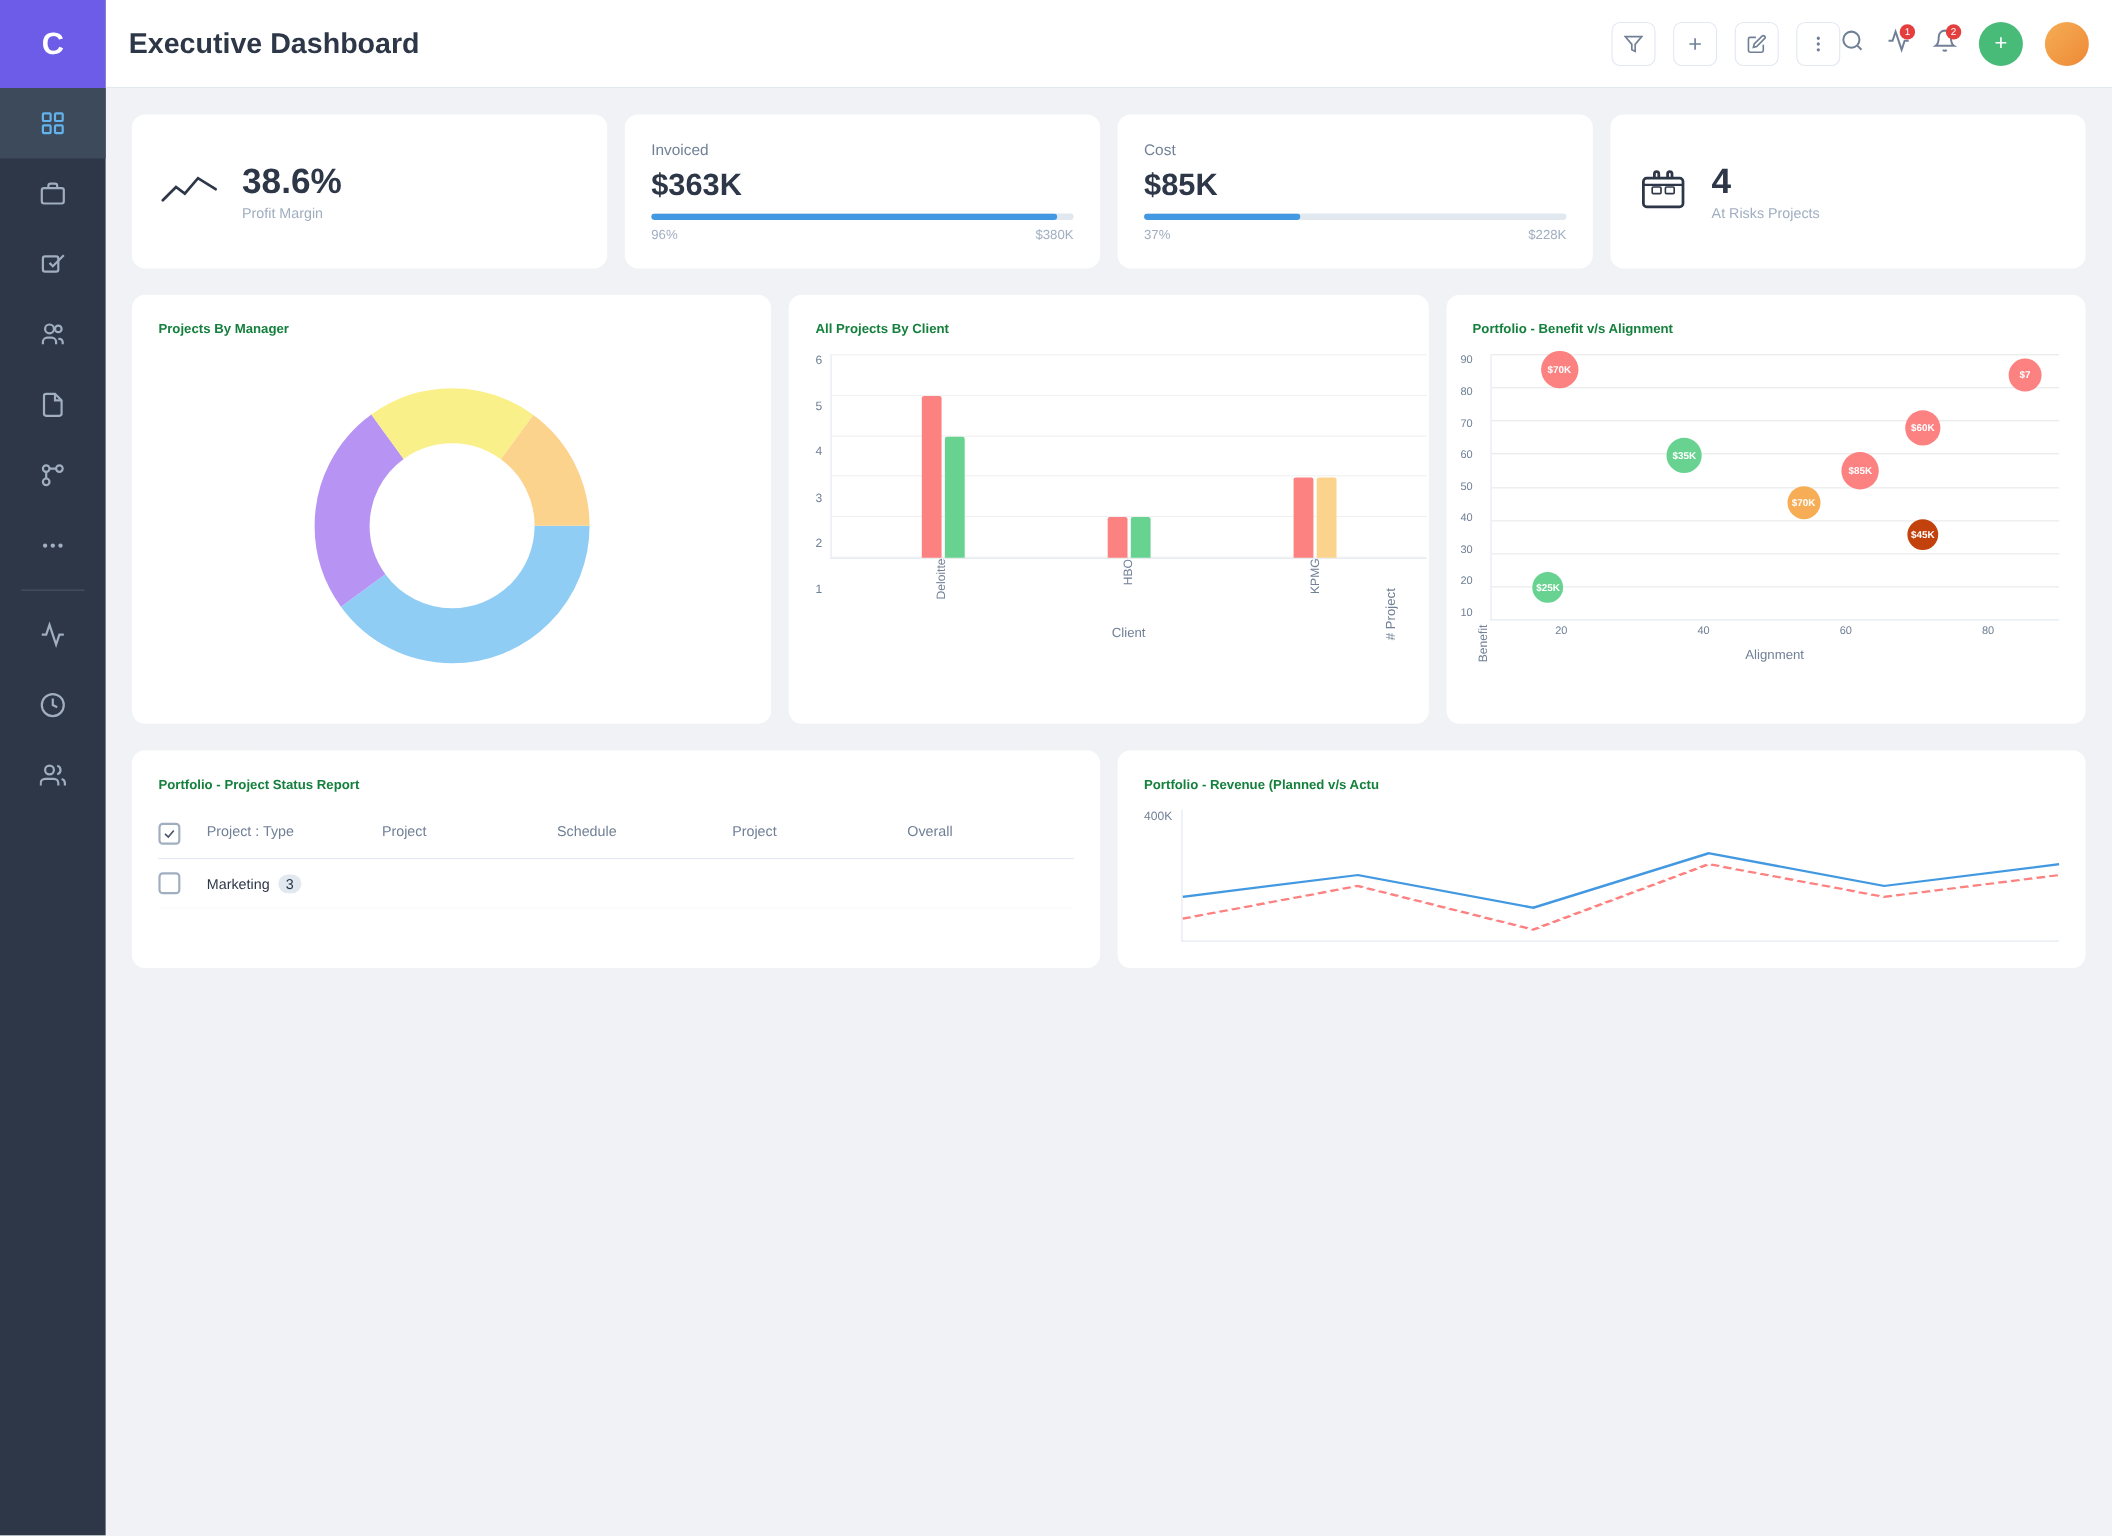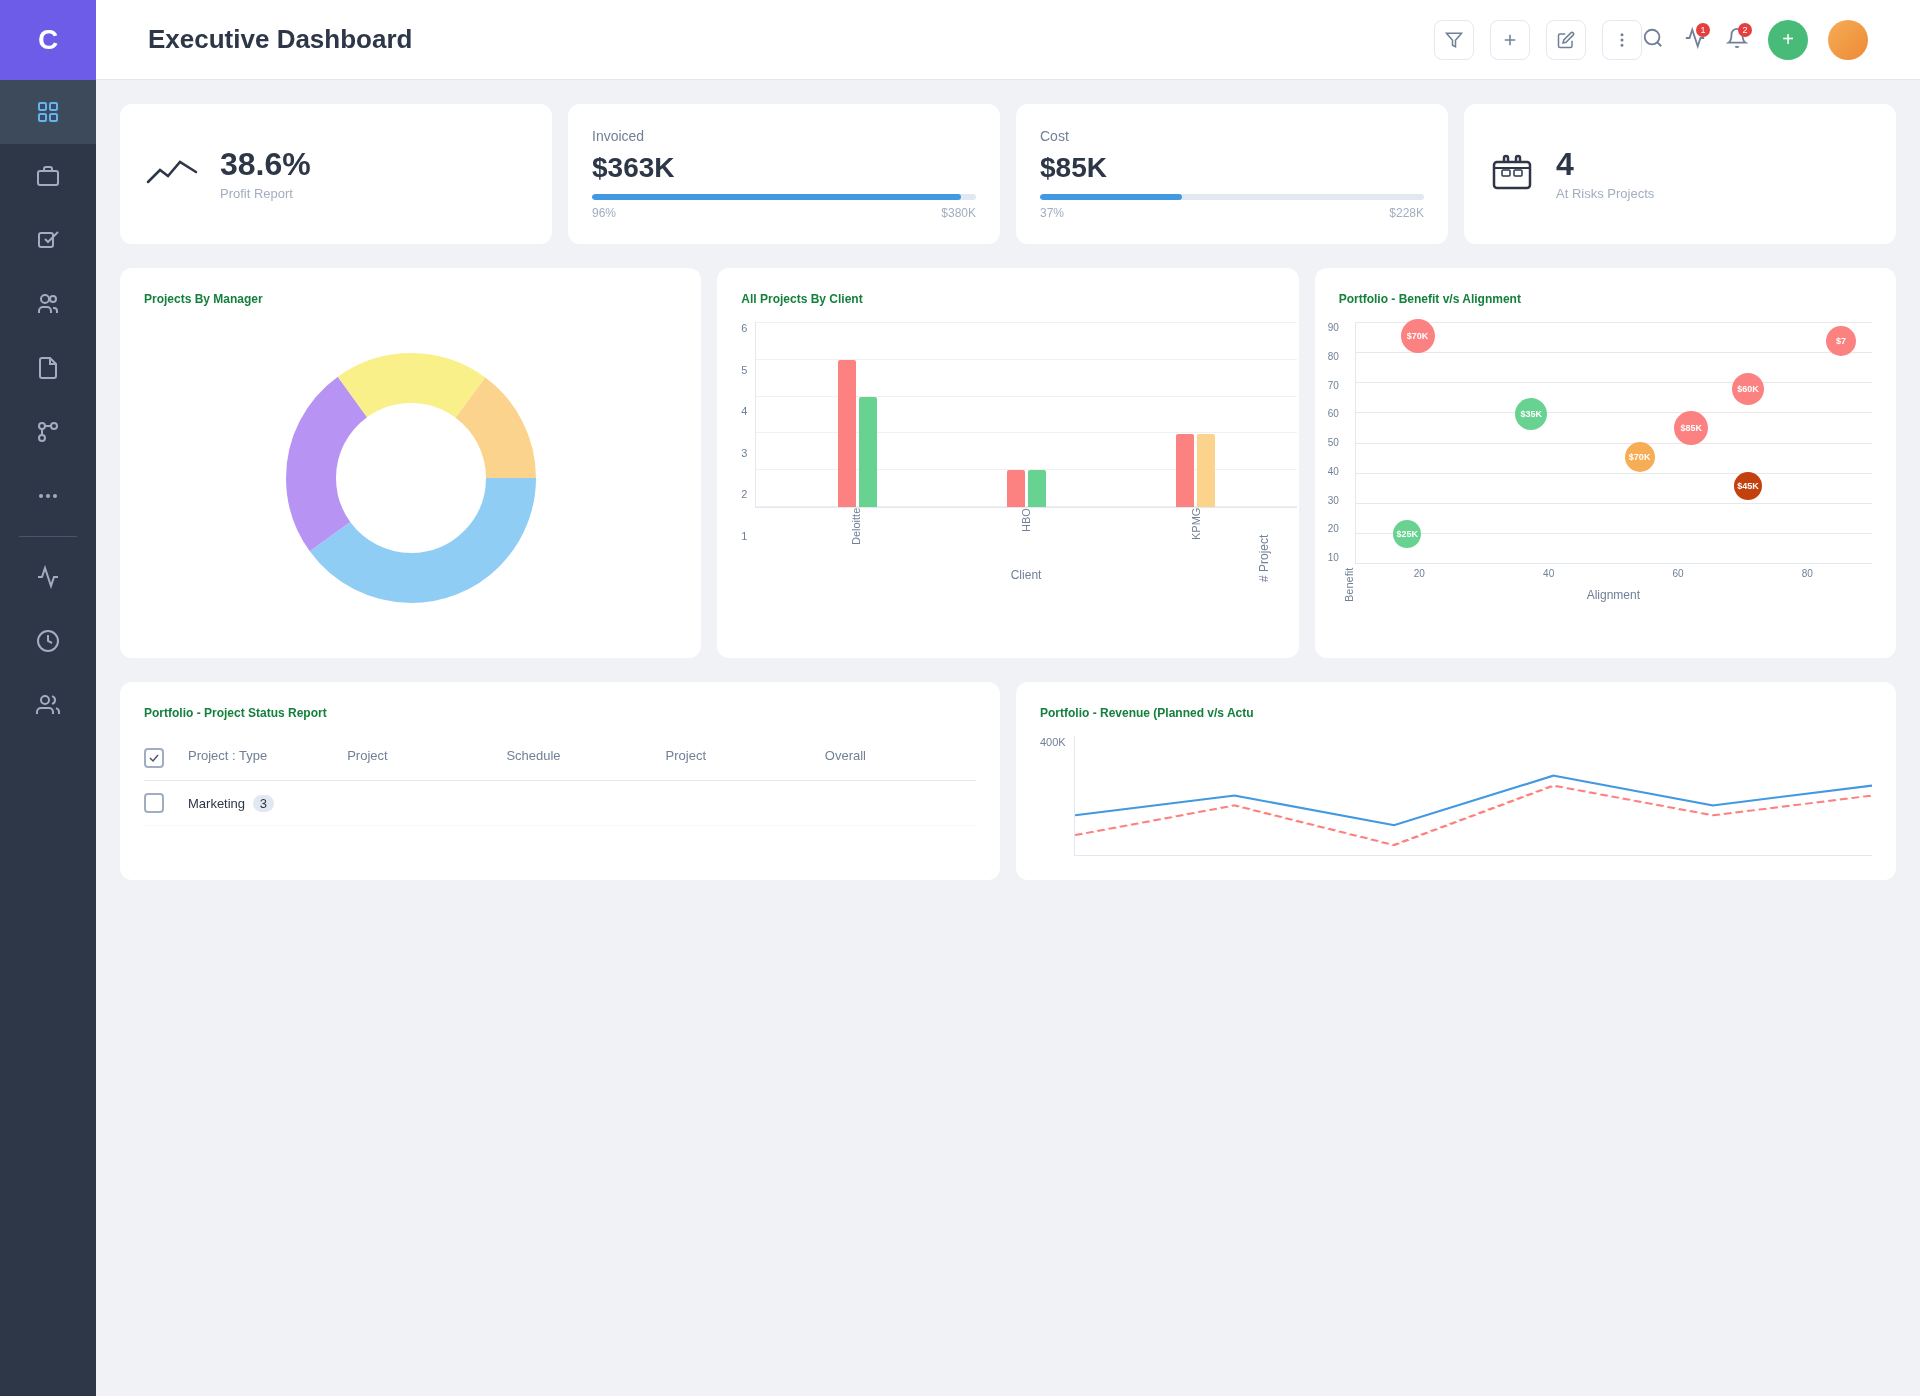--- a/index.html
+++ b/index.html
@@ -11,21 +11,21 @@
     .sidebar-logo span { color: white; font-size: 28px; font-weight: bold; }
     .sidebar-item { width: 96px; height: 64px; display: flex; align-items: center; justify-content: center; cursor: pointer; color: #a0aec0; transition: background 0.2s; }
     .sidebar-item.active { background: #3d4a5c; color: #63b3ed; }
     .sidebar-item svg { width: 24px; height: 24px; }
     .sidebar-divider { width: 60%; height: 1px; background: #4a5568; margin: 8px 0; }
 
     
     .main { flex: 1; display: flex; flex-direction: column; overflow: hidden; }
 
     
-    .header { background: white; height: 80px; display: flex; align-items: center; padding: 0 52px; border-bottom: 1px solid #e2e8f0; flex-shrink: 0; }
+    .header { background: white; height: 80px; display: flex; align-items: center; padding: 0 21px; border-bottom: 1px solid #e2e8f0; flex-shrink: 0; }
     .header-title { font-size: 26px; font-weight: 700; color: #2d3748; flex: 1; }
     .header-actions { display: flex; align-items: center; gap: 16px; }
     .header-icon-btn { width: 40px; height: 40px; border: 1px solid #e2e8f0; border-radius: 8px; background: white; display: flex; align-items: center; justify-content: center; cursor: pointer; color: #4a5568; }
     .header-right { display: flex; align-items: center; gap: 20px; margin-left: auto; }
     .badge { position: absolute; top: -4px; right: -4px; width: 14px; height: 14px; background: #e53e3e; border-radius: 50%; display: flex; align-items: center; justify-content: center; font-size: 9px; color: white; }
     .avatar-add { width: 40px; height: 40px; background: #48bb78; border-radius: 50%; display: flex; align-items: center; justify-content: center; color: white; font-size: 20px; cursor: pointer; }
     .avatar-user { width: 40px; height: 40px; border-radius: 50%; background: #ed8936; overflow: hidden; cursor: pointer; }
 
     
     .dashboard { flex: 1; overflow-y: auto; padding: 24px; }
@@ -206,21 +206,21 @@
     <div class="metrics-row">
 
       <div class="metric-card">
         <div class="metric-icon">
           <svg width="56" height="40" viewBox="0 0 56 40" fill="none">
             <polyline points="4,30 16,18 24,24 36,10 52,20" stroke="#2d3748" stroke-width="2.5" fill="none" stroke-linecap="round"></polyline>
           </svg>
         </div>
         <div>
           <div class="metric-value">38.6%</div>
-          <div class="metric-label">Profit Report</div>
+          <div class="metric-label">Profit Margin</div>
         </div>
       </div>
 
       <div class="invoice-card">
         <div class="invoice-title">Invoiced</div>
         <div class="invoice-amount">$363K</div>
         <div class="progress-bar-container">
           <div class="progress-bar" style="width: 96%; background: #4299e1;"></div>
         </div>
         <div class="progress-labels">

